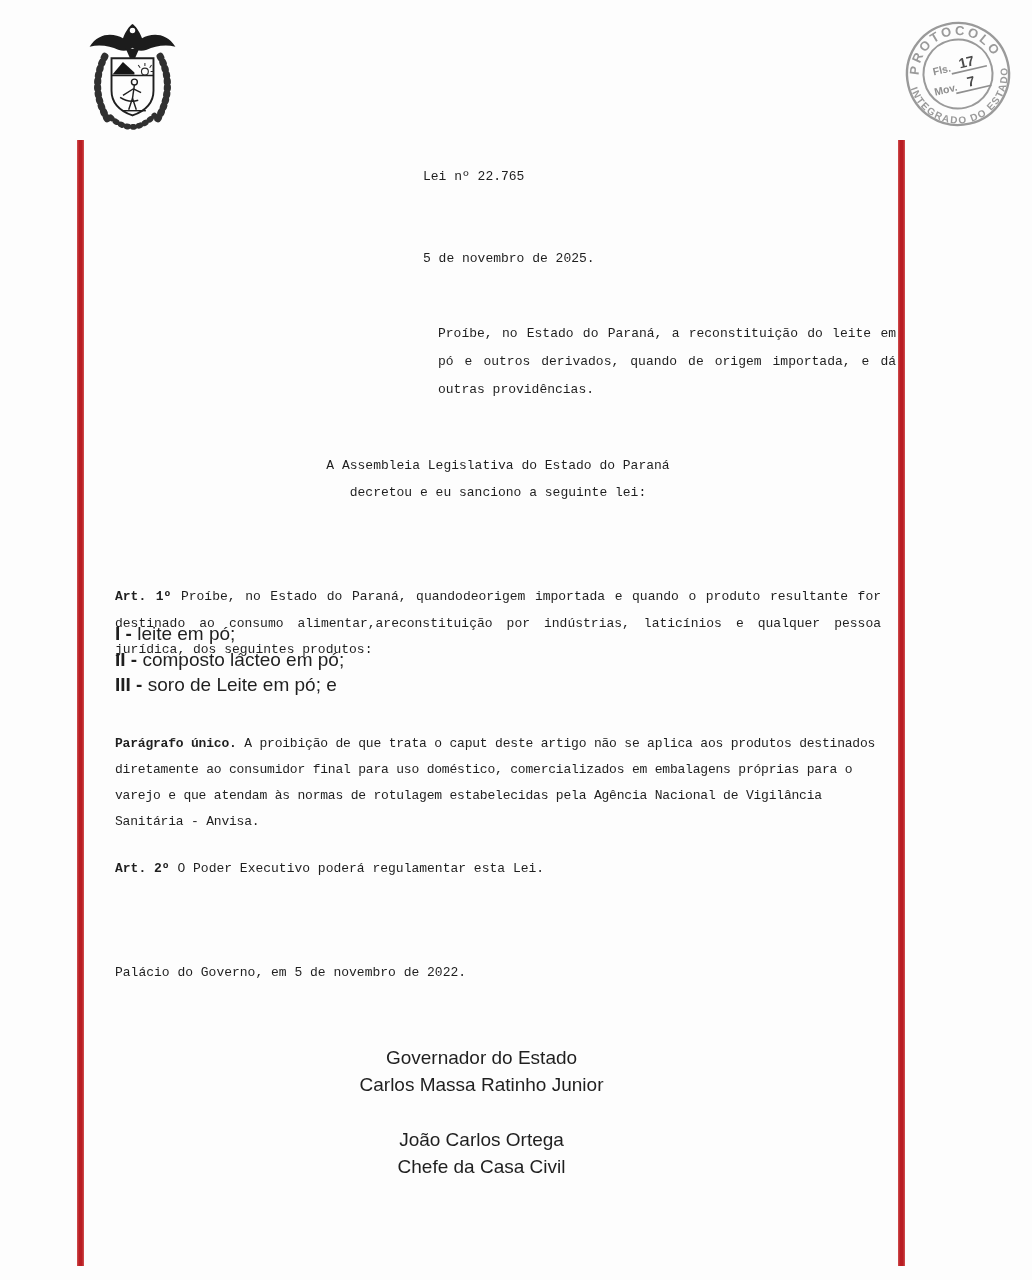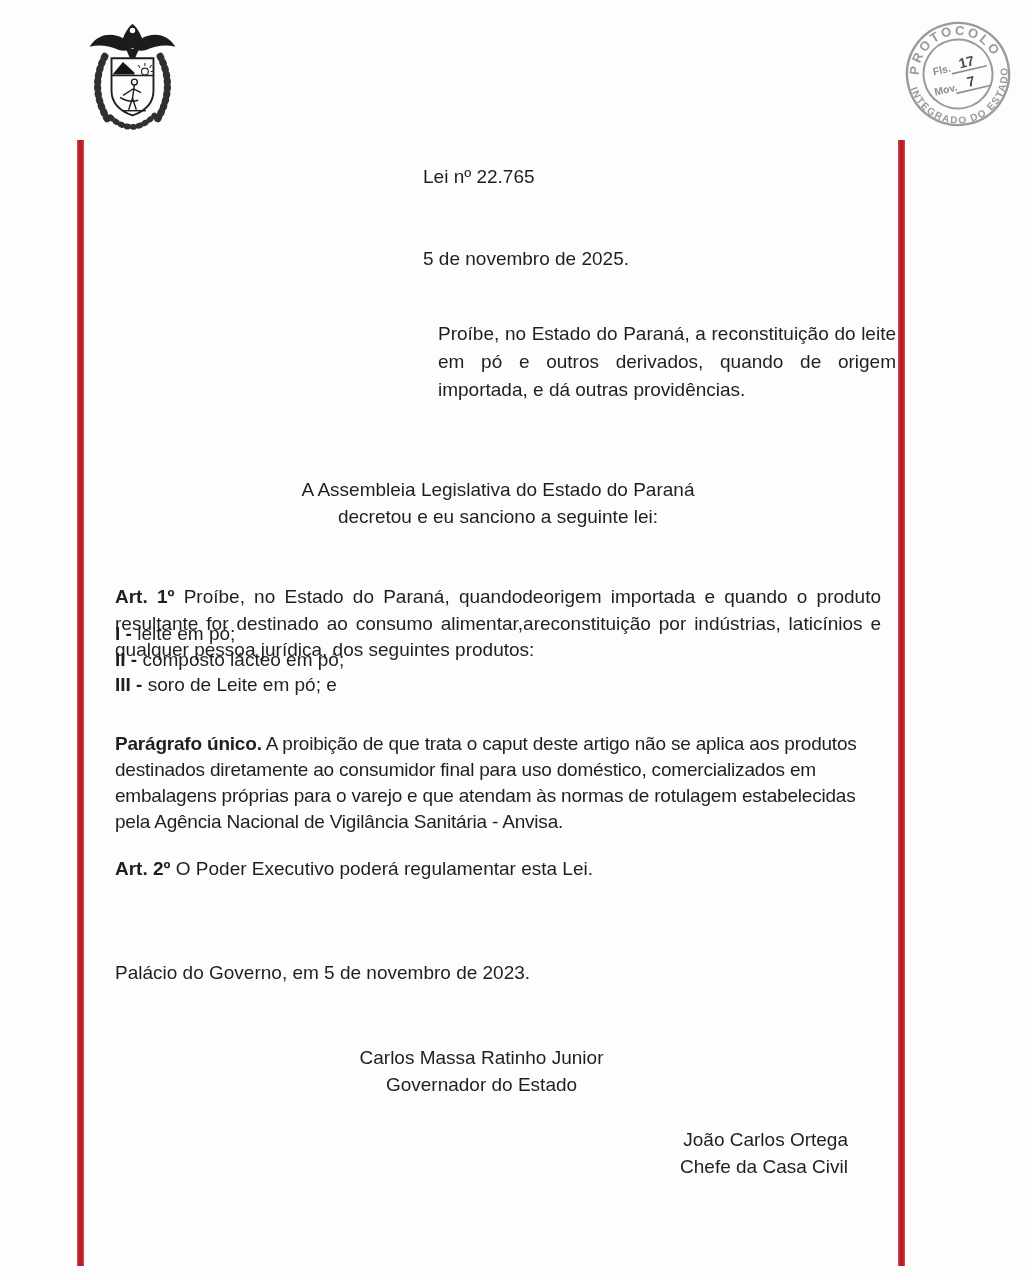--- a/index.html
+++ b/index.html
@@ -11,39 +11,39 @@
     color:#1f1f1f;
     overflow:hidden;
   }
   .abs{position:absolute;}
   .red-bar{
     position:absolute;top:140px;height:1126px;width:7px;
     background:linear-gradient(90deg,#d15050 0%,#b91d23 30%,#b91d23 70%,#d15050 100%);
   }
   .red-bar.left{left:77px;}
   .red-bar.right{left:898px;}
-  .txt{font-size:19px;line-height:27px;margin:0;}
+  .txt{font-size:13px;line-height:27px;margin:0;font-family:Liberation Mono, monospace;}
   .just{text-align:justify;}
-  .center{text-align:center;margin-top:24px;}
+  .center{text-align:center;}
   .lbl{font-weight:bold;}
   .law-number{left:423px;top:163px;}
   .date-line{left:423px;top:245px;}
   .ementa{left:423px;top:320px;width:458px;line-height:28px;margin-left:15px;}
   .preamble{left:115px;top:452px;width:766px;line-height:27px;}
   .article1{left:115px;top:544px;width:766px;line-height:26.5px;margin-top:40px;}
   .items{left:115px;top:621px;width:766px;}
   .items p{font-size:19px;line-height:25.5px;margin:0;}
   .paragrafo{left:115px;top:731px;width:768px;line-height:26px;letter-spacing:-0.2px;}
   .article2{left:115px;top:855px;width:766px;}
   .article3{left:115px;top:907px;width:766px;}
   .closing{left:115px;top:959px;width:766px;}
   .sigblock{left:115px;width:733px;text-align:center;}
   .sigblock p{font-size:19px;line-height:27px;margin:0;}
   .sig1{top:1044px;}
-  .sig2{top:1126px;text-align:right;}
+  .sig2{top:1126px;}
   .sig3{top:1216px;}
   .coat{left:80px;top:22px;}
   .stamp{left:900px;top:14px;}
 </style>
 </head>
 <body>
 
 <div class="canvas">
 
   <svg class="abs coat" width="105" height="124" viewBox="0 0 110 130">
@@ -140,24 +140,24 @@
     <b class="lbl">Parágrafo único.</b>
     <span>A proibição de que trata o caput deste artigo não se aplica aos produtos destinados diretamente ao consumidor final para uso doméstico, comercializados em embalagens próprias para o varejo e que atendam às normas de rotulagem estabelecidas pela Agência Nacional de Vigilância Sanitária - Anvisa.</span>
   </p>
 
   <p class="abs txt article2">
     <b class="lbl">Art. 2º</b>
     <span>O Poder Executivo poderá regulamentar esta Lei.</span>
   </p>
 
 
-  <p class="abs txt closing">Palácio do Governo, em 5 de novembro de 2023.</p>
+  <p class="abs txt closing">Palácio do Governo, em 5 de novembro de 2022.</p>
 
   <div class="abs sigblock sig1">
+    <p>Governador do Estado</p>
     <p>Carlos Massa Ratinho Junior</p>
-    <p>Governador do Estado</p>
   </div>
   <div class="abs sigblock sig2">
     <p>João Carlos Ortega</p>
     <p>Chefe da Casa Civil</p>
   </div>
 
 </div>
 
 </body></html>

